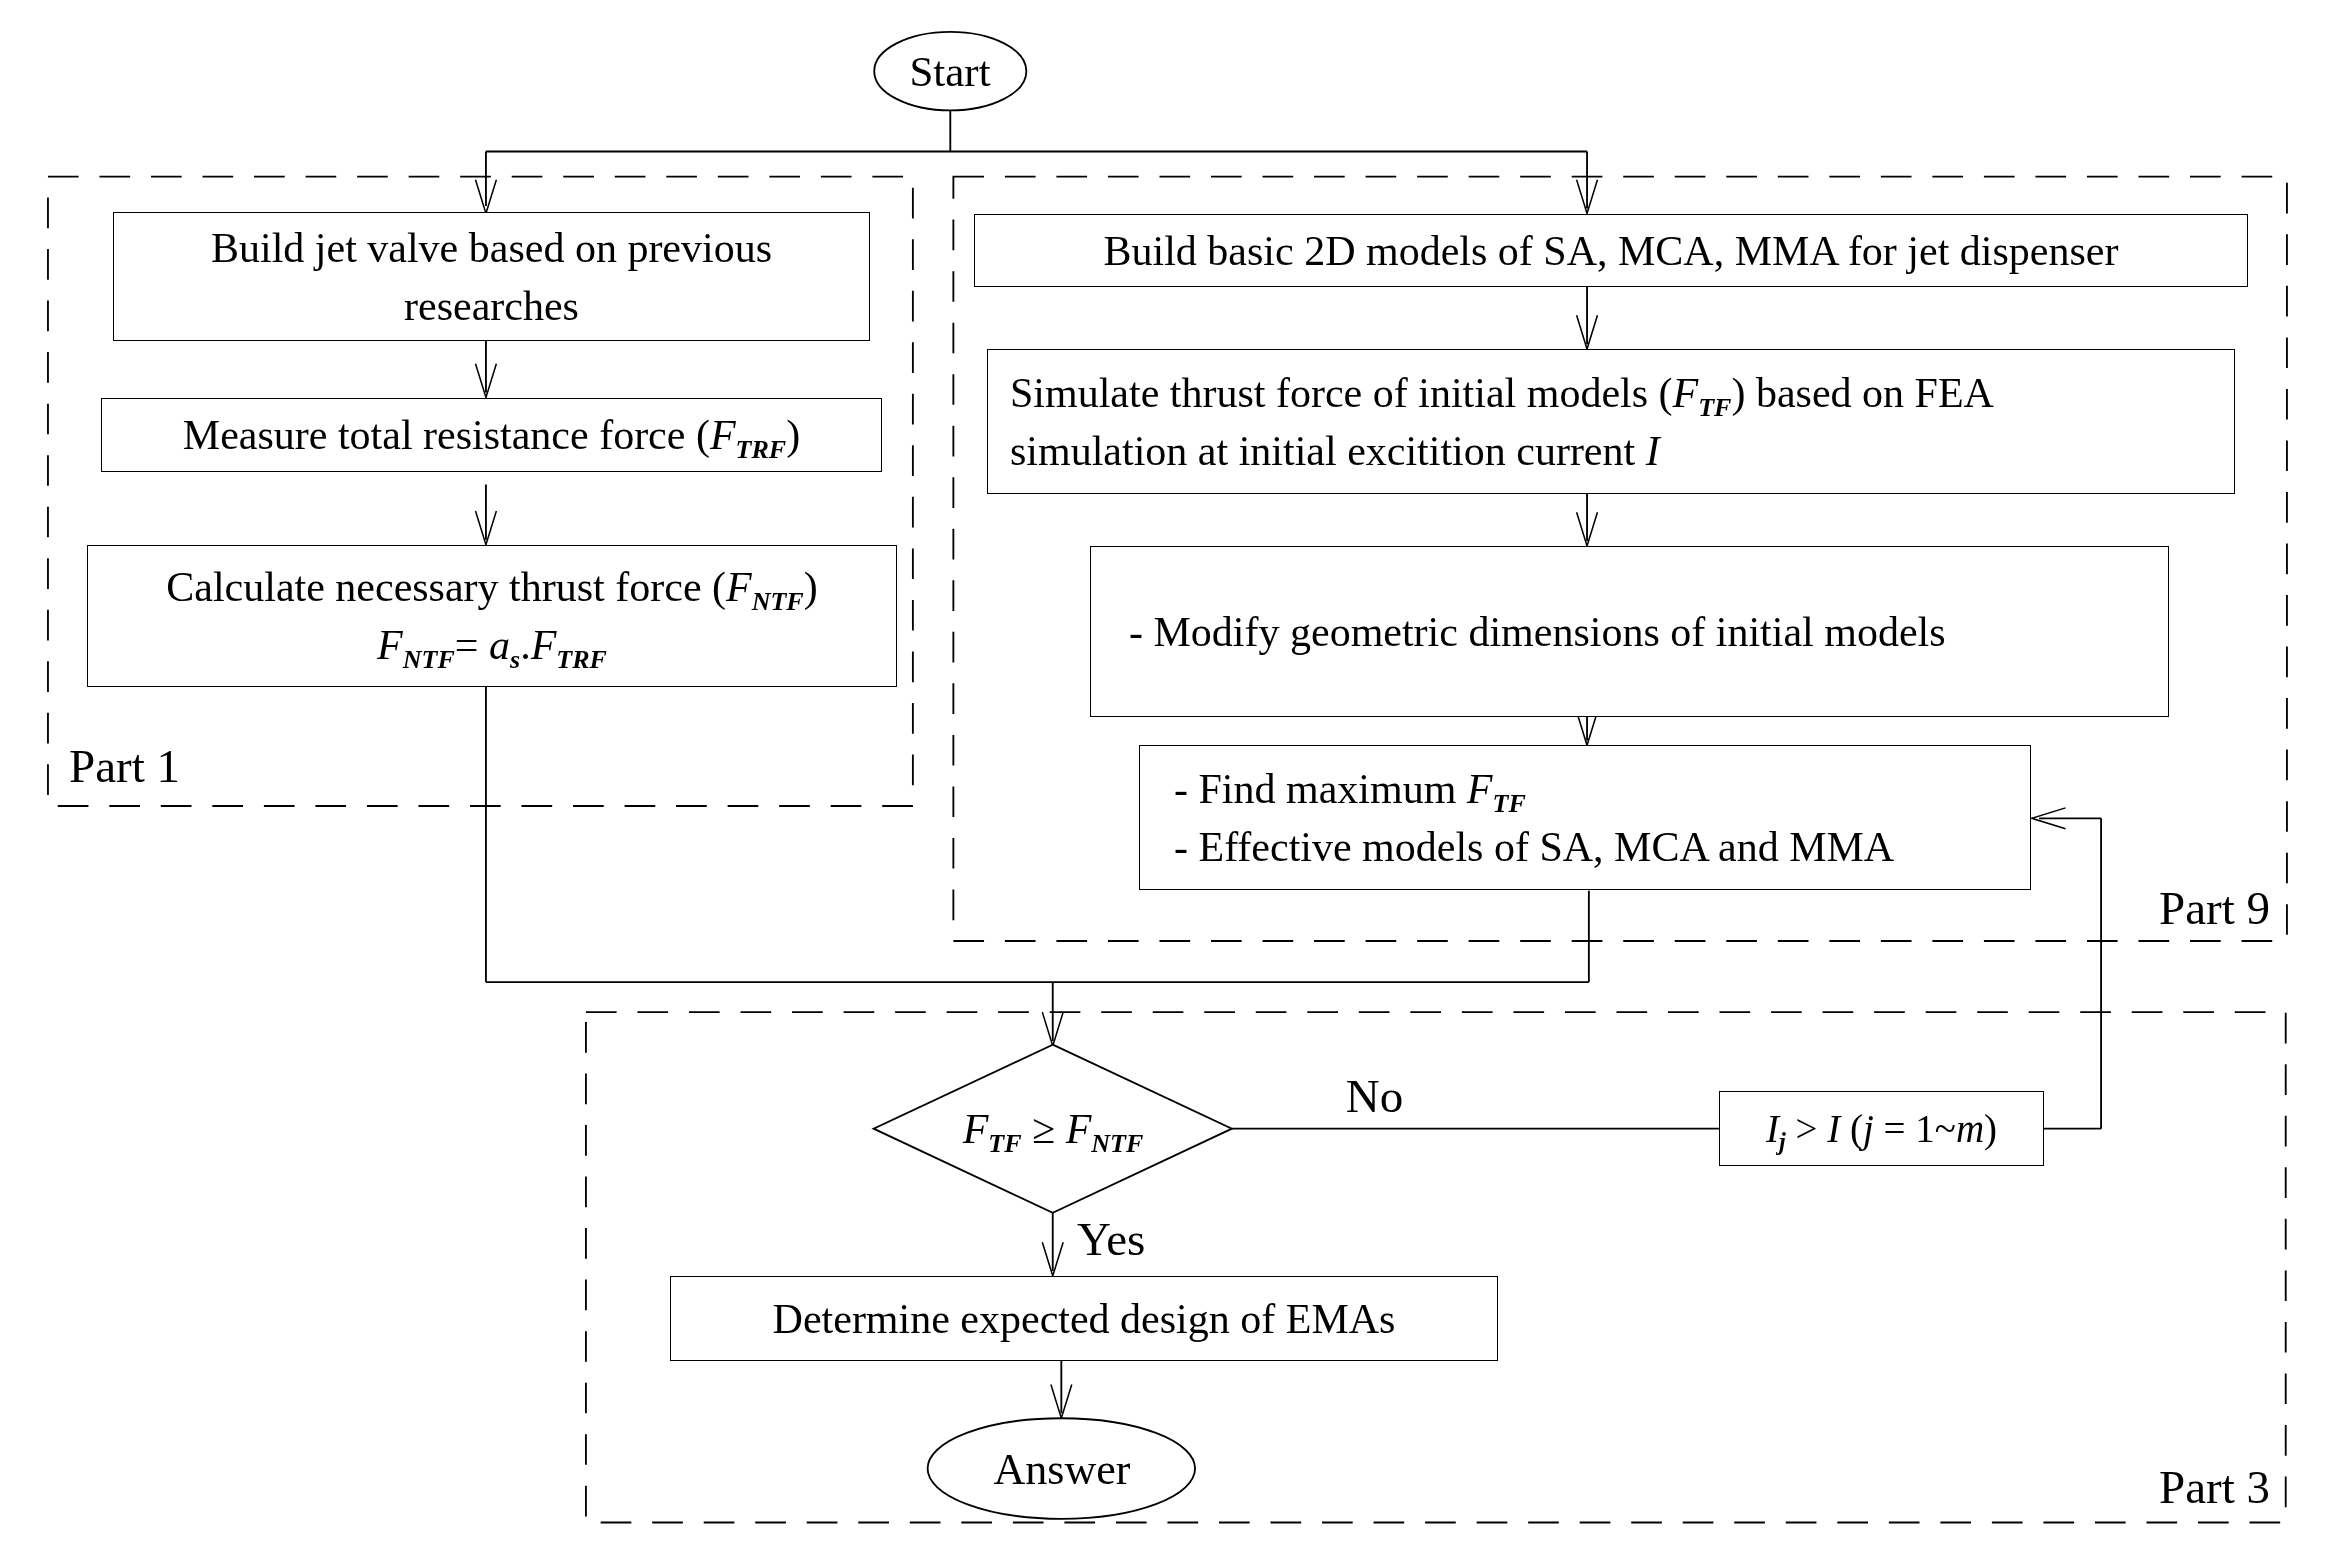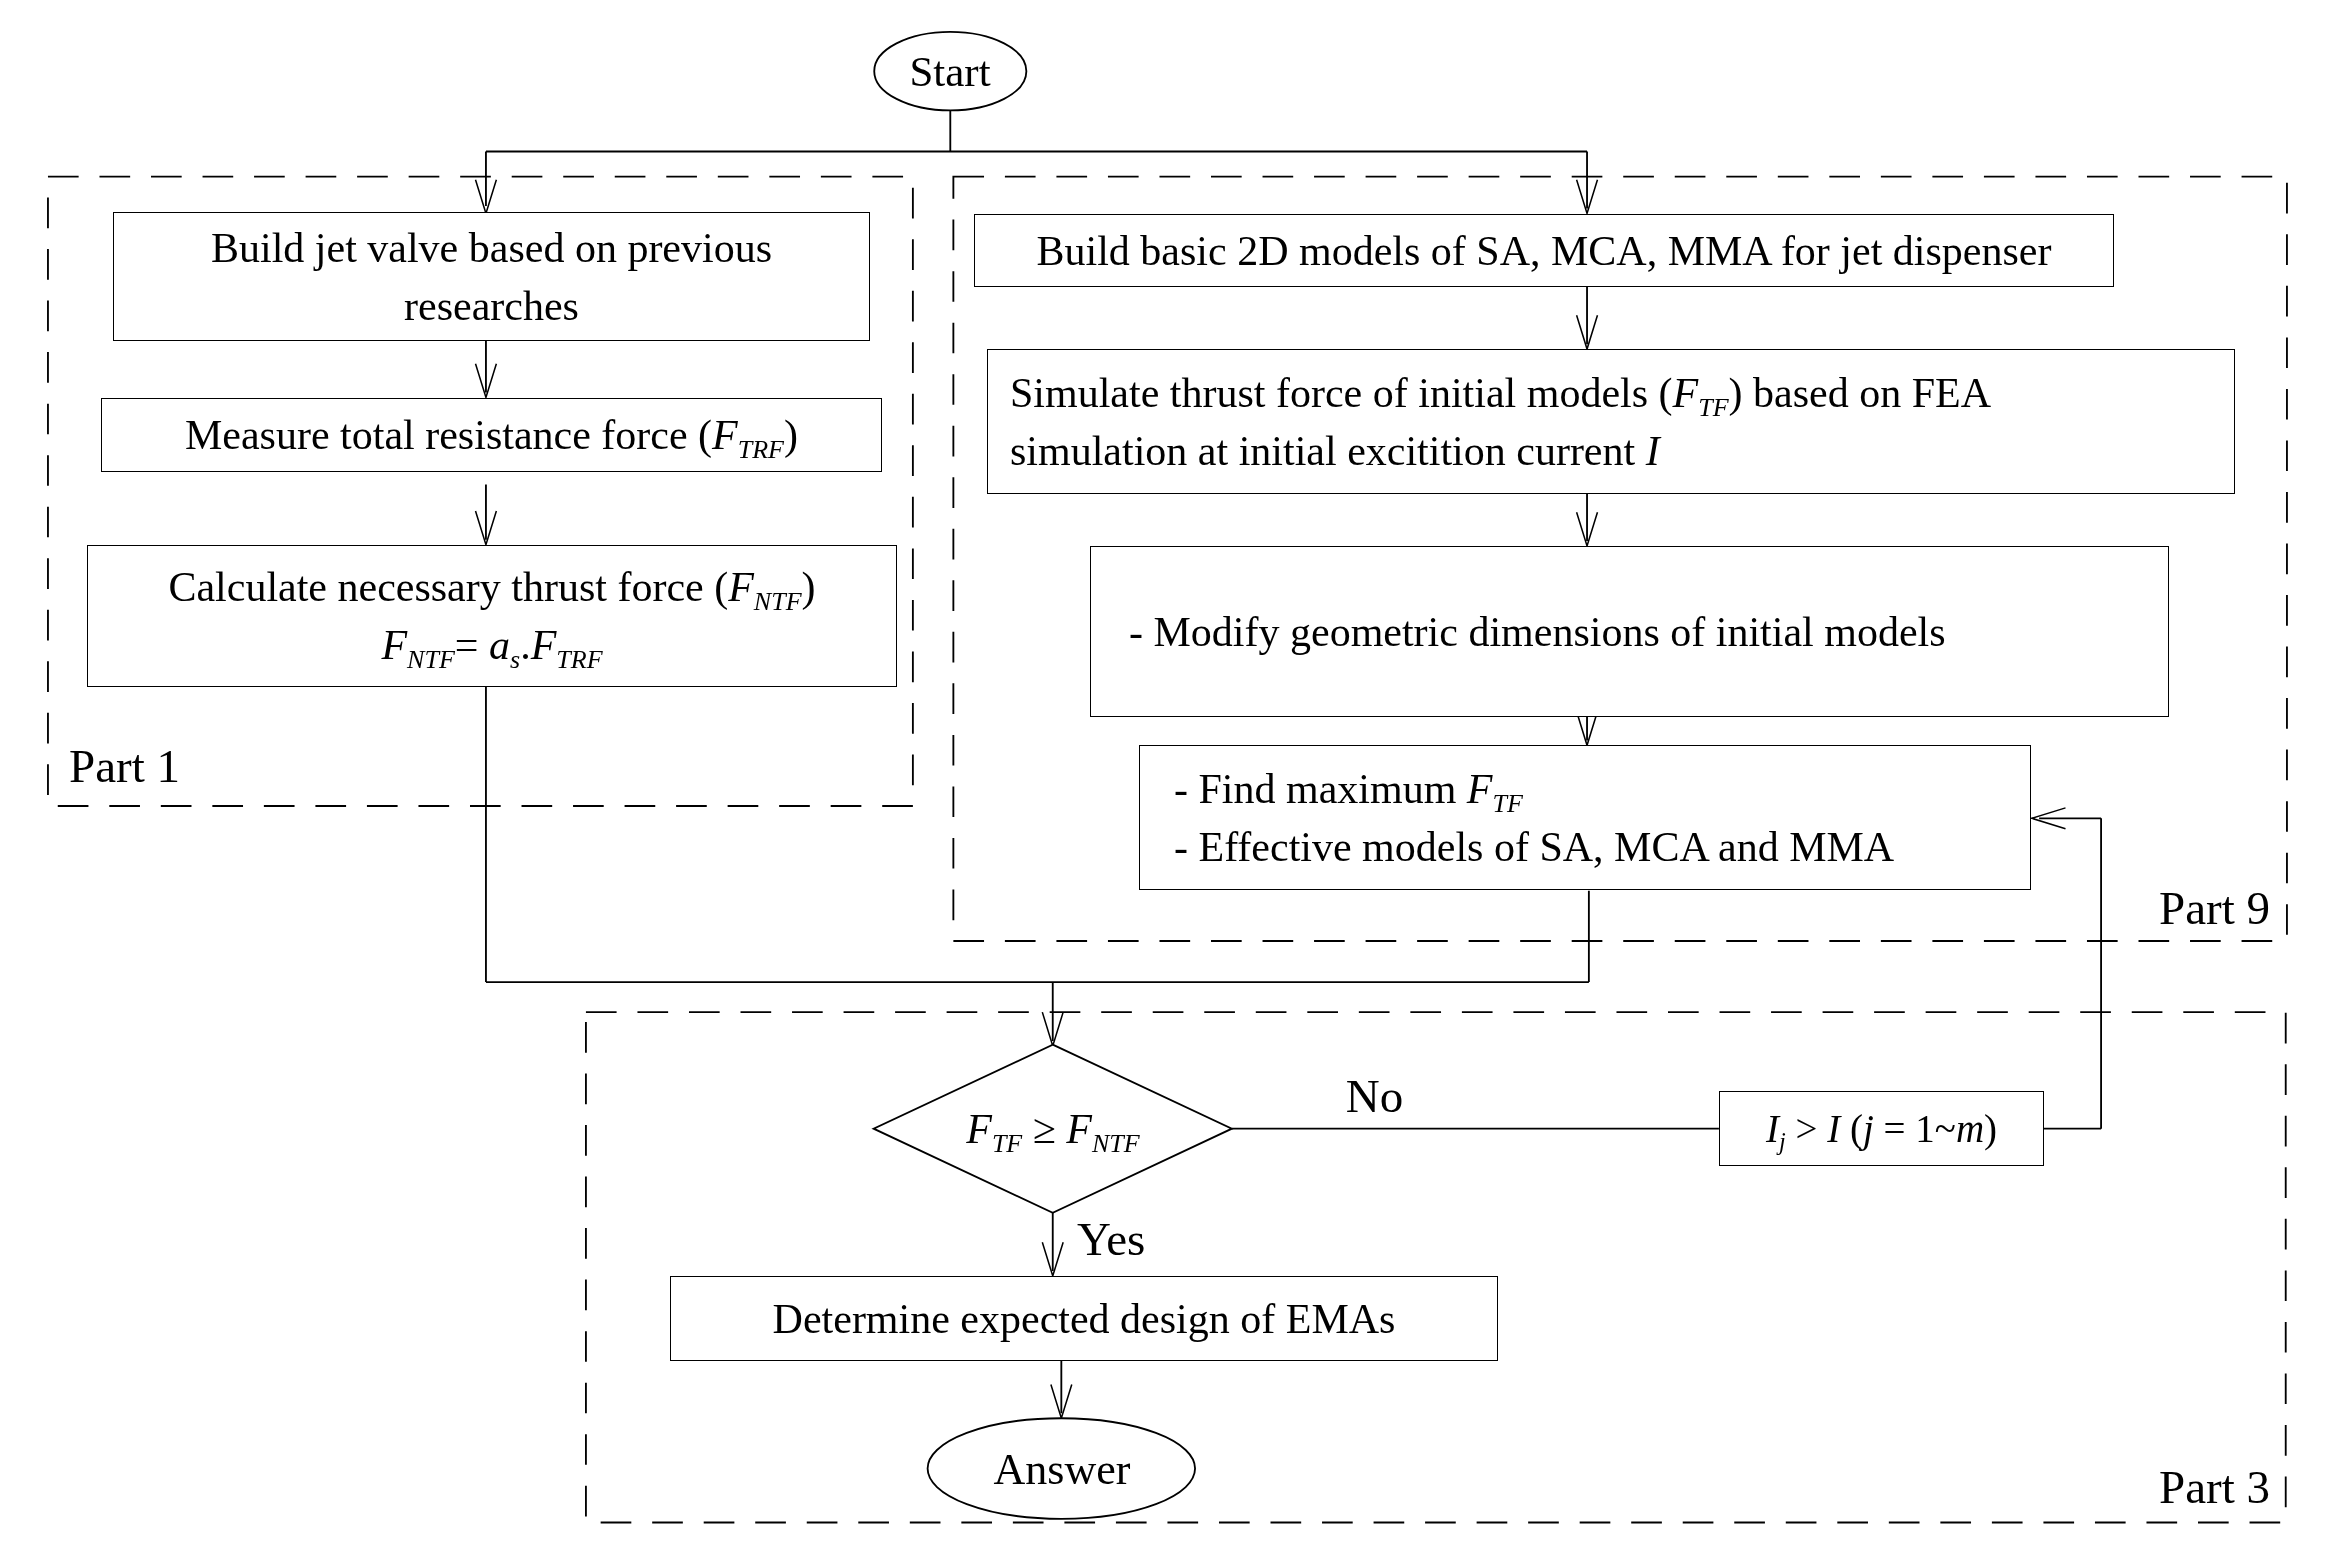--- a/index.html
+++ b/index.html
@@ -18,21 +18,21 @@
     border:1.8px solid #000000;
     background:#ffffff;
     display:flex;flex-direction:column;justify-content:center;
     font-size:42px;line-height:58px;
     white-space:nowrap;
   }
   .node.center{align-items:center;text-align:center;}
   .node.left{align-items:flex-start;text-align:left;}
   .tline{white-space:nowrap;}
   .it{font-style:italic;}
-  sub{font-size:62%;line-height:0;vertical-align:-0.34em;}
+  sub{font-size:62%;line-height:0;vertical-align:-0.34em;font-weight:bold;}
   .floating{
     position:absolute;background:transparent;border:none;
     display:flex;align-items:center;justify-content:center;
     font-size:43px;line-height:1;
   }
   .shapetext{position:absolute;display:flex;align-items:center;justify-content:center;}
   .lbl{position:absolute;font-size:47px;line-height:55px;white-space:nowrap;}
   .lbl.right{text-align:right;}
 </style>
 </head>
@@ -94,21 +94,21 @@
 
   <div class="node center" style="left:101px;top:398px;width:781px;height:74px;">
       <div class="tline"><span>Measure total resistance force (</span><span class="it">F</span><sub class="it">TRF</sub><span>)</span></div>
     </div>
 
   <div class="node center" style="left:87px;top:545px;width:810px;height:142px;">
       <div class="tline"><span>Calculate necessary thrust force (</span><span class="it">F</span><sub class="it">NTF</sub><span>)</span></div>
       <div class="tline"><span class="it">F</span><sub class="it">NTF</sub><span>= </span><span class="it">a</span><sub class="it">s</sub><span>.</span><span class="it">F</span><sub class="it">TRF</sub></div>
     </div>
 
-  <div class="node center" style="left:974px;top:214px;width:1140px;height:73px;">
+  <div class="node center" style="left:974px;top:214px;width:1274px;height:73px;">
       <div class="tline"><span>Build basic 2D models of SA, MCA, MMA for jet dispenser</span></div>
     </div>
 
   <div class="node left" style="left:987px;top:349px;width:1248px;height:145px;padding-left:22px;">
       <div class="tline"><span>Simulate thrust force of initial models (</span><span class="it">F</span><sub class="it">TF</sub><span>) based on FEA</span></div>
       <div class="tline"><span>simulation at initial excitition current </span><span class="it">I</span></div>
     </div>
 
   <div class="node left" style="left:1090px;top:546px;width:1079px;height:171px;padding-left:38px;">
       <div class="tline"><span>- Modify geometric dimensions of initial models</span></div>

